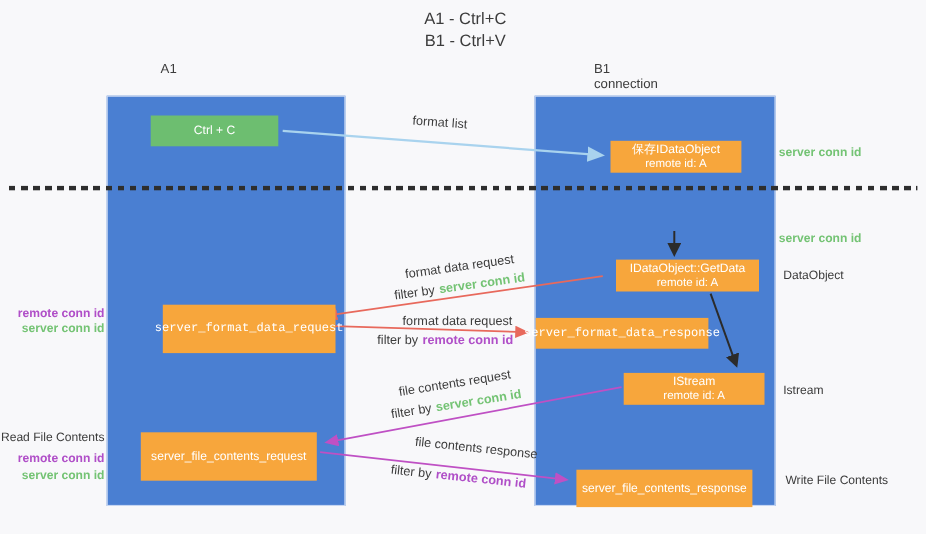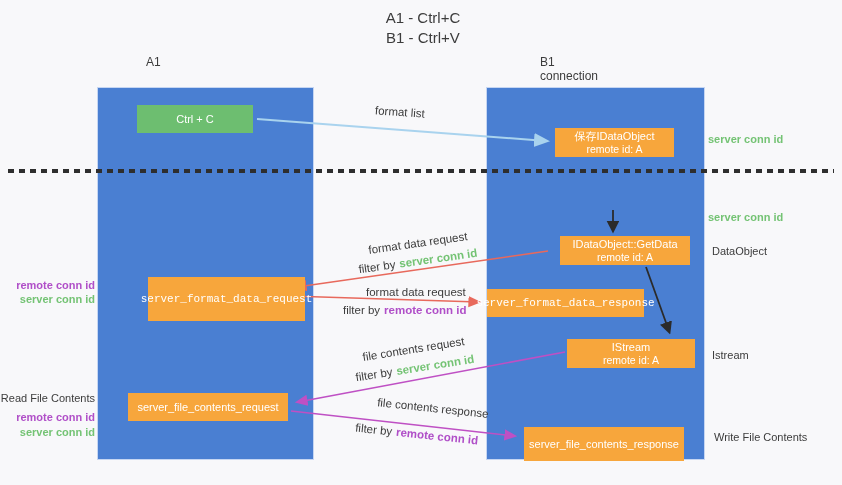--- a/index.html
+++ b/index.html
@@ -119,21 +119,21 @@
 
   <div class="node orange" style="left:487px;top:289px;width:157px;height:28px;font-family:Liberation Mono, monospace;">
     <div>server_format_data_response</div>
   </div>
 
   <div class="node orange" style="left:567px;top:339px;width:128px;height:29px;">
     <div>IStream</div>
     <div class="l2">remote id: A</div>
   </div>
 
-  <div class="node orange" style="left:128px;top:393px;width:160px;height:28px;">
+  <div class="node orange" style="left:128px;top:393px;width:160px;height:44px;">
     <div>server_file_contents_request</div>
   </div>
 
   <div class="node orange" style="left:524px;top:427px;width:160px;height:34px;">
     <div>server_file_contents_response</div>
   </div>
 
   <div class="flow-label" style="left:375px;top:106px;transform:rotate(4deg);">format list</div>
 
   <div class="flow-label" style="left:368px;top:237px;transform:rotate(-8deg);">format data request</div>

